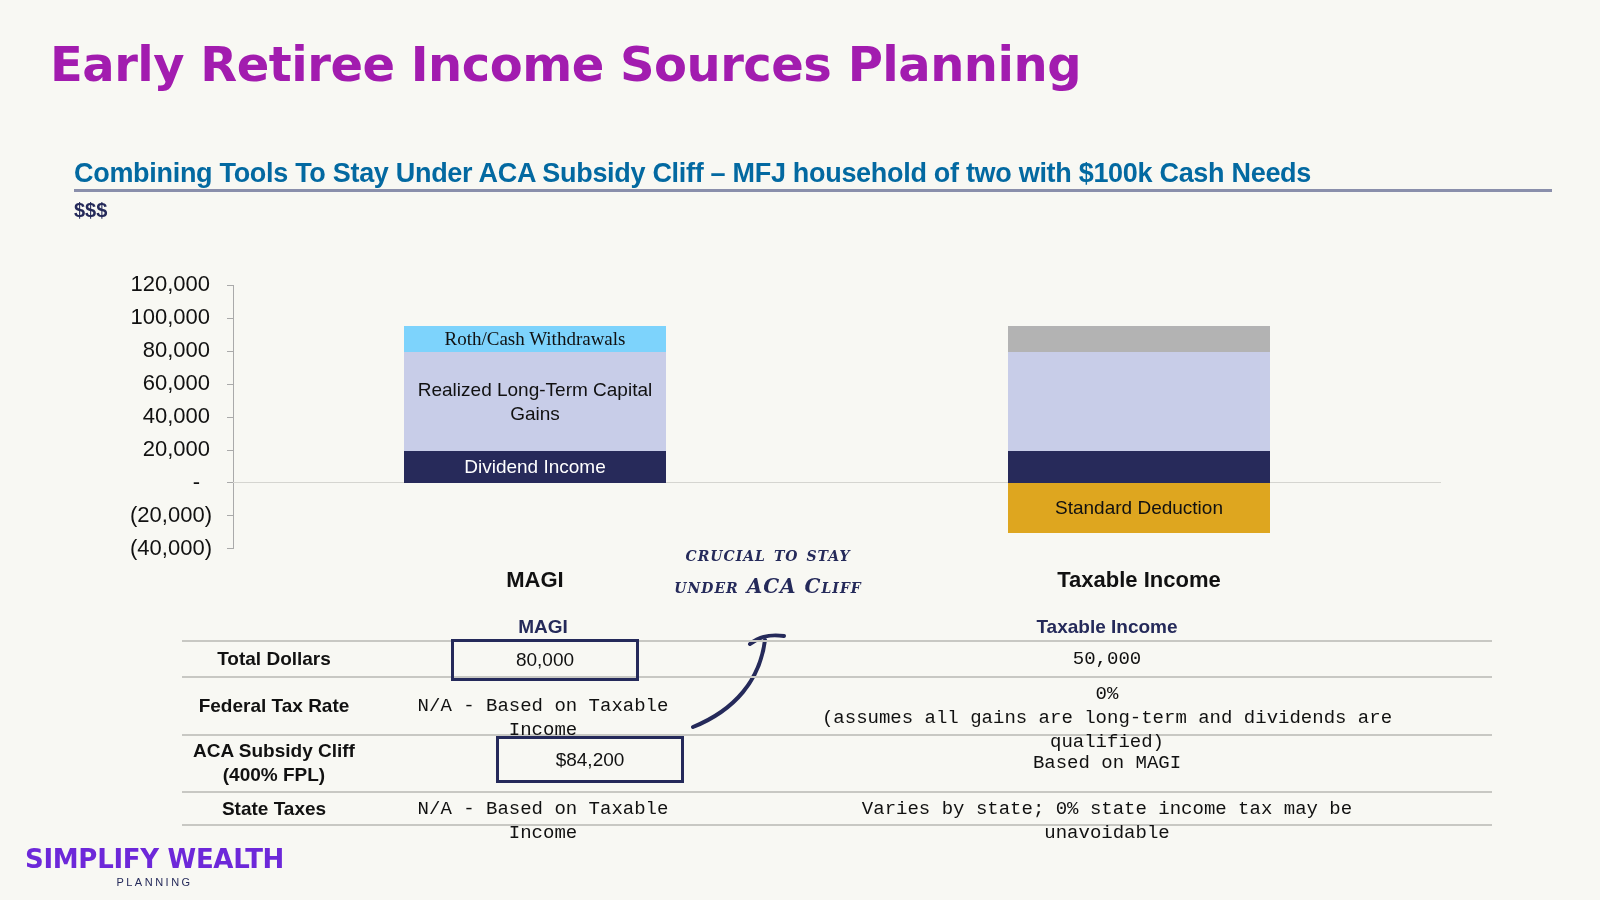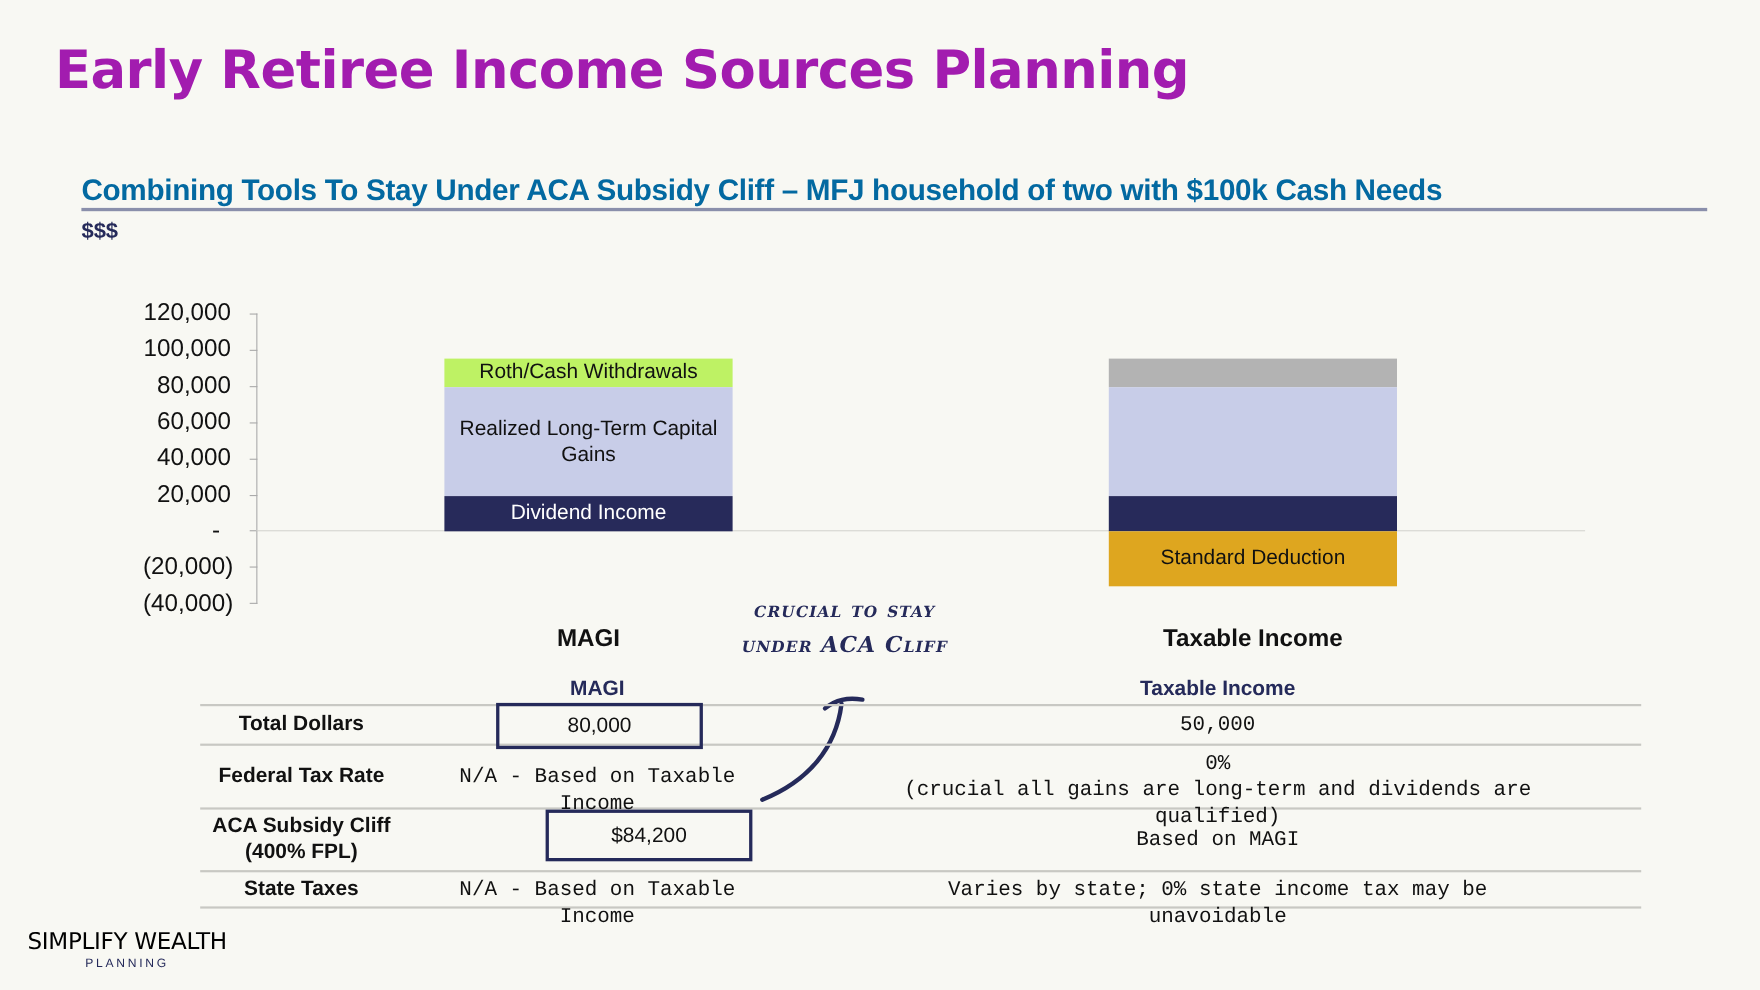--- a/index.html
+++ b/index.html
@@ -21,21 +21,21 @@
   .note { position: absolute; left: 648px; top: 538px; width: 240px; text-align: center; font-family: "DejaVu Serif", serif; font-style: italic; font-weight: bold; font-size: 20px; line-height: 32px; color: #252a5a; letter-spacing: 1px; font-variant: small-caps; }
   .arrow { position: absolute; left: 690px; top: 630px; }
 
   .thead { position: absolute; font-size: 19px; font-weight: bold; color: #252a5a; text-align: center; }
   .hline { position: absolute; left: 182px; width: 1310px; height: 2px; background: #c8c8c3; }
   .rlabel { position: absolute; left: 182px; width: 184px; text-align: center; font-weight: bold; font-size: 19px; line-height: 24px; }
   .cell { position: absolute; text-align: center; font-size: 19px; line-height: 24px; font-family: Liberation Mono, monospace; }
   .boxed { position: absolute; border: 3px solid #252a5a; display: flex; align-items: center; justify-content: center; font-size: 19px; }
 
   .logo { position: absolute; left: 25px; top: 844px; }
-  .logo .l1 { font-family: "DejaVu Sans", sans-serif; font-weight: normal; font-size: 21px; color: #000000; letter-spacing: -0.3px; }
+  .logo .l1 { font-family: "DejaVu Sans", sans-serif; font-weight: bold; font-size: 26px; color: #6d28d9; letter-spacing: -0.3px; }
   .logo .l2 { font-size: 11px; letter-spacing: 2.5px; color: #252a5a; text-align: center; margin-top: 2px; }
 </style>
 </head>
 <body>
 
 <div class="title">Early Retiree Income Sources Planning</div>
 <div class="subtitle">Combining Tools To Stay Under ACA Subsidy Cliff – MFJ household of two with $100k Cash Needs</div>
 <div class="rule"></div>
 <div class="unit">$$$</div>
 
@@ -56,21 +56,21 @@
   <div class="tickmark" style="top:318px"></div>
   <div class="tickmark" style="top:351px"></div>
   <div class="tickmark" style="top:384px"></div>
   <div class="tickmark" style="top:417px"></div>
   <div class="tickmark" style="top:450px"></div>
   <div class="tickmark" style="top:482px"></div>
   <div class="tickmark" style="top:515px"></div>
   <div class="tickmark" style="top:548px"></div>
   <div class="baseline"></div>
 
-  <div class="seg" style="left:404px;top:326px;width:262px;height:26px;background:#bef264;">
+  <div class="seg" style="left:404px;top:326px;width:262px;height:26px;background:#7dd3fc;font-family:Liberation Serif, serif;">
     <span>Roth/Cash Withdrawals</span>
   </div>
   <div class="seg" style="left:404px;top:352px;width:262px;height:99px;background:#c8cde8;">
     <span>Realized Long-Term Capital Gains</span>
   </div>
   <div class="seg" style="left:404px;top:451px;width:262px;height:32px;background:#272a5a;color:#fff;">
     <span>Dividend Income</span>
   </div>
 
   <div class="seg" style="left:1008px;top:326px;width:262px;height:26px;background:#b3b3b3;"></div>
@@ -104,21 +104,21 @@
 
 <div class="rlabel" style="top:647px">Total Dollars</div>
 <div class="boxed" style="left:451px;top:639px;width:188px;height:42px;">
   <span>80,000</span>
 </div>
 <div class="cell" style="left:857px;top:647px;width:500px;">50,000</div>
 
 <div class="rlabel" style="top:694px">Federal Tax Rate</div>
 <div class="cell" style="left:393px;top:694px;width:300px;">N/A - Based on Taxable Income</div>
 <div class="cell" style="left:807px;top:682px;width:600px;">0%</div>
-<div class="cell" style="left:807px;top:706px;width:600px;">(crucial all gains are long-term and dividends are qualified)</div>
+<div class="cell" style="left:807px;top:706px;width:600px;">(assumes all gains are long-term and dividends are qualified)</div>
 
 <div class="rlabel" style="top:739px">ACA Subsidy Cliff</div>
 <div class="rlabel" style="top:763px">(400% FPL)</div>
 <div class="boxed" style="left:451px;top:736px;width:188px;height:47px;margin-left:45px;">
   <span>$84,200</span>
 </div>
 <div class="cell" style="left:857px;top:751px;width:500px;">Based on MAGI</div>
 
 <div class="rlabel" style="top:797px">State Taxes</div>
 <div class="cell" style="left:393px;top:797px;width:300px;">N/A - Based on Taxable Income</div>

